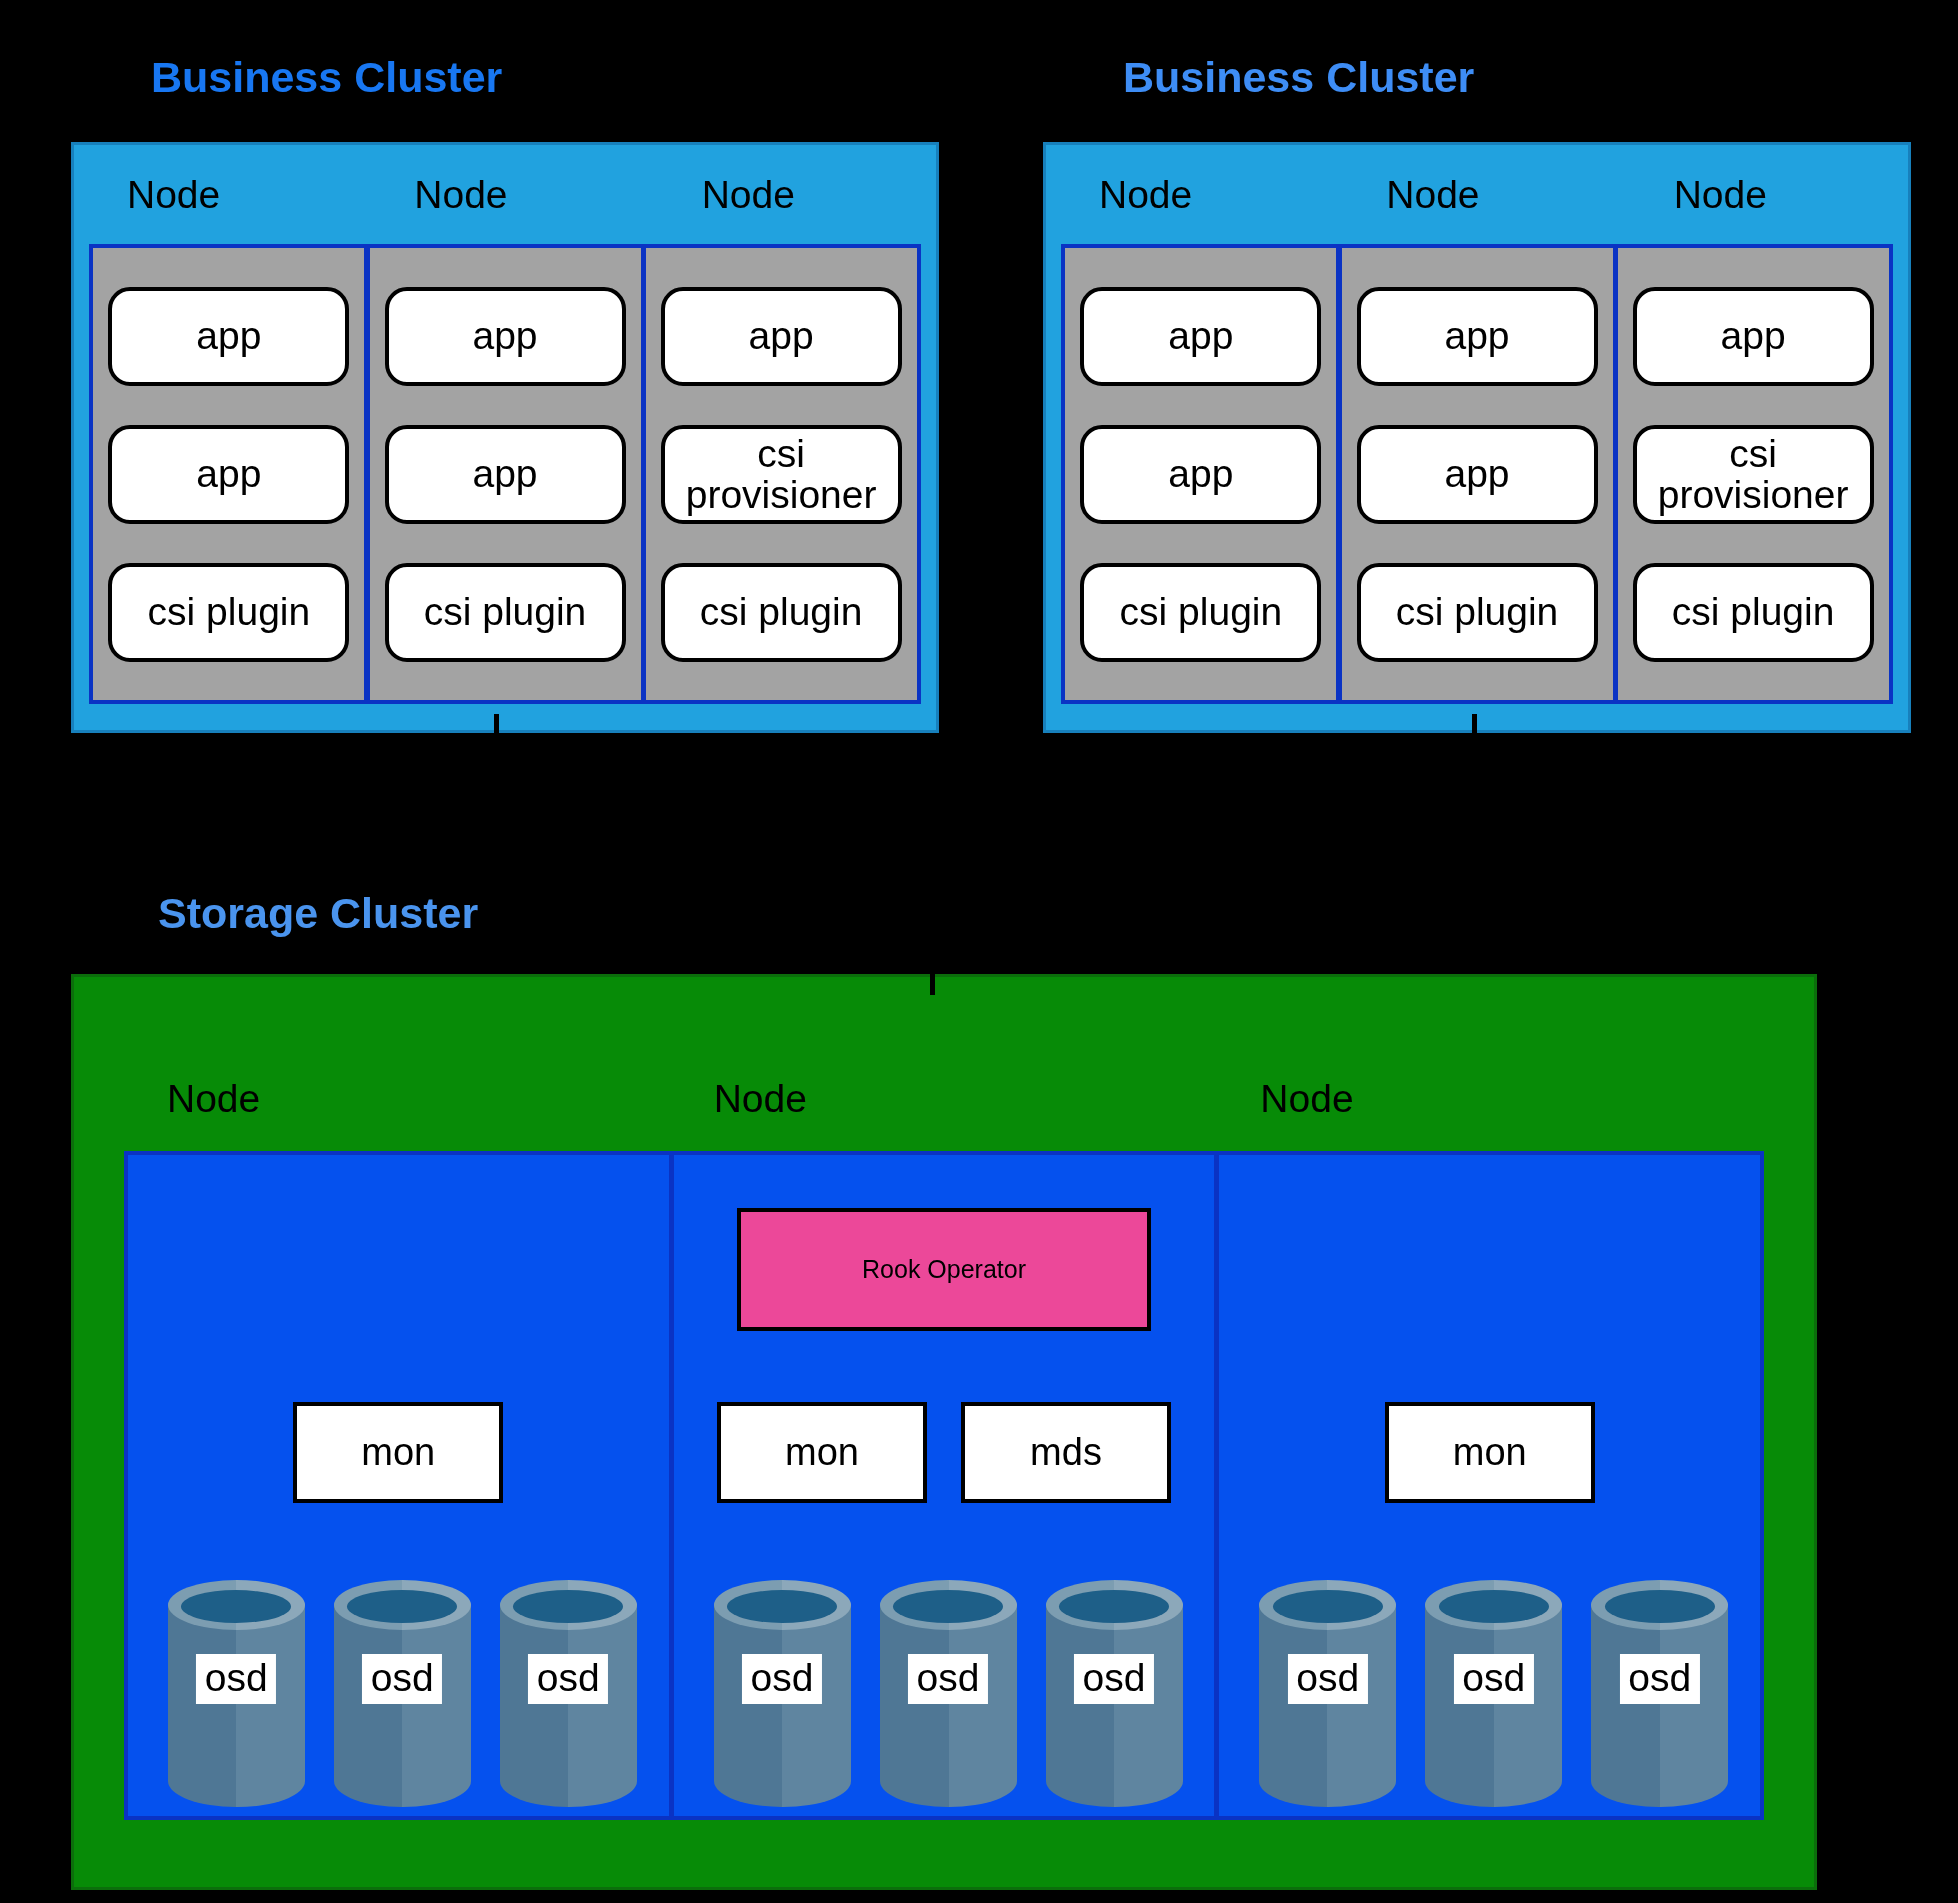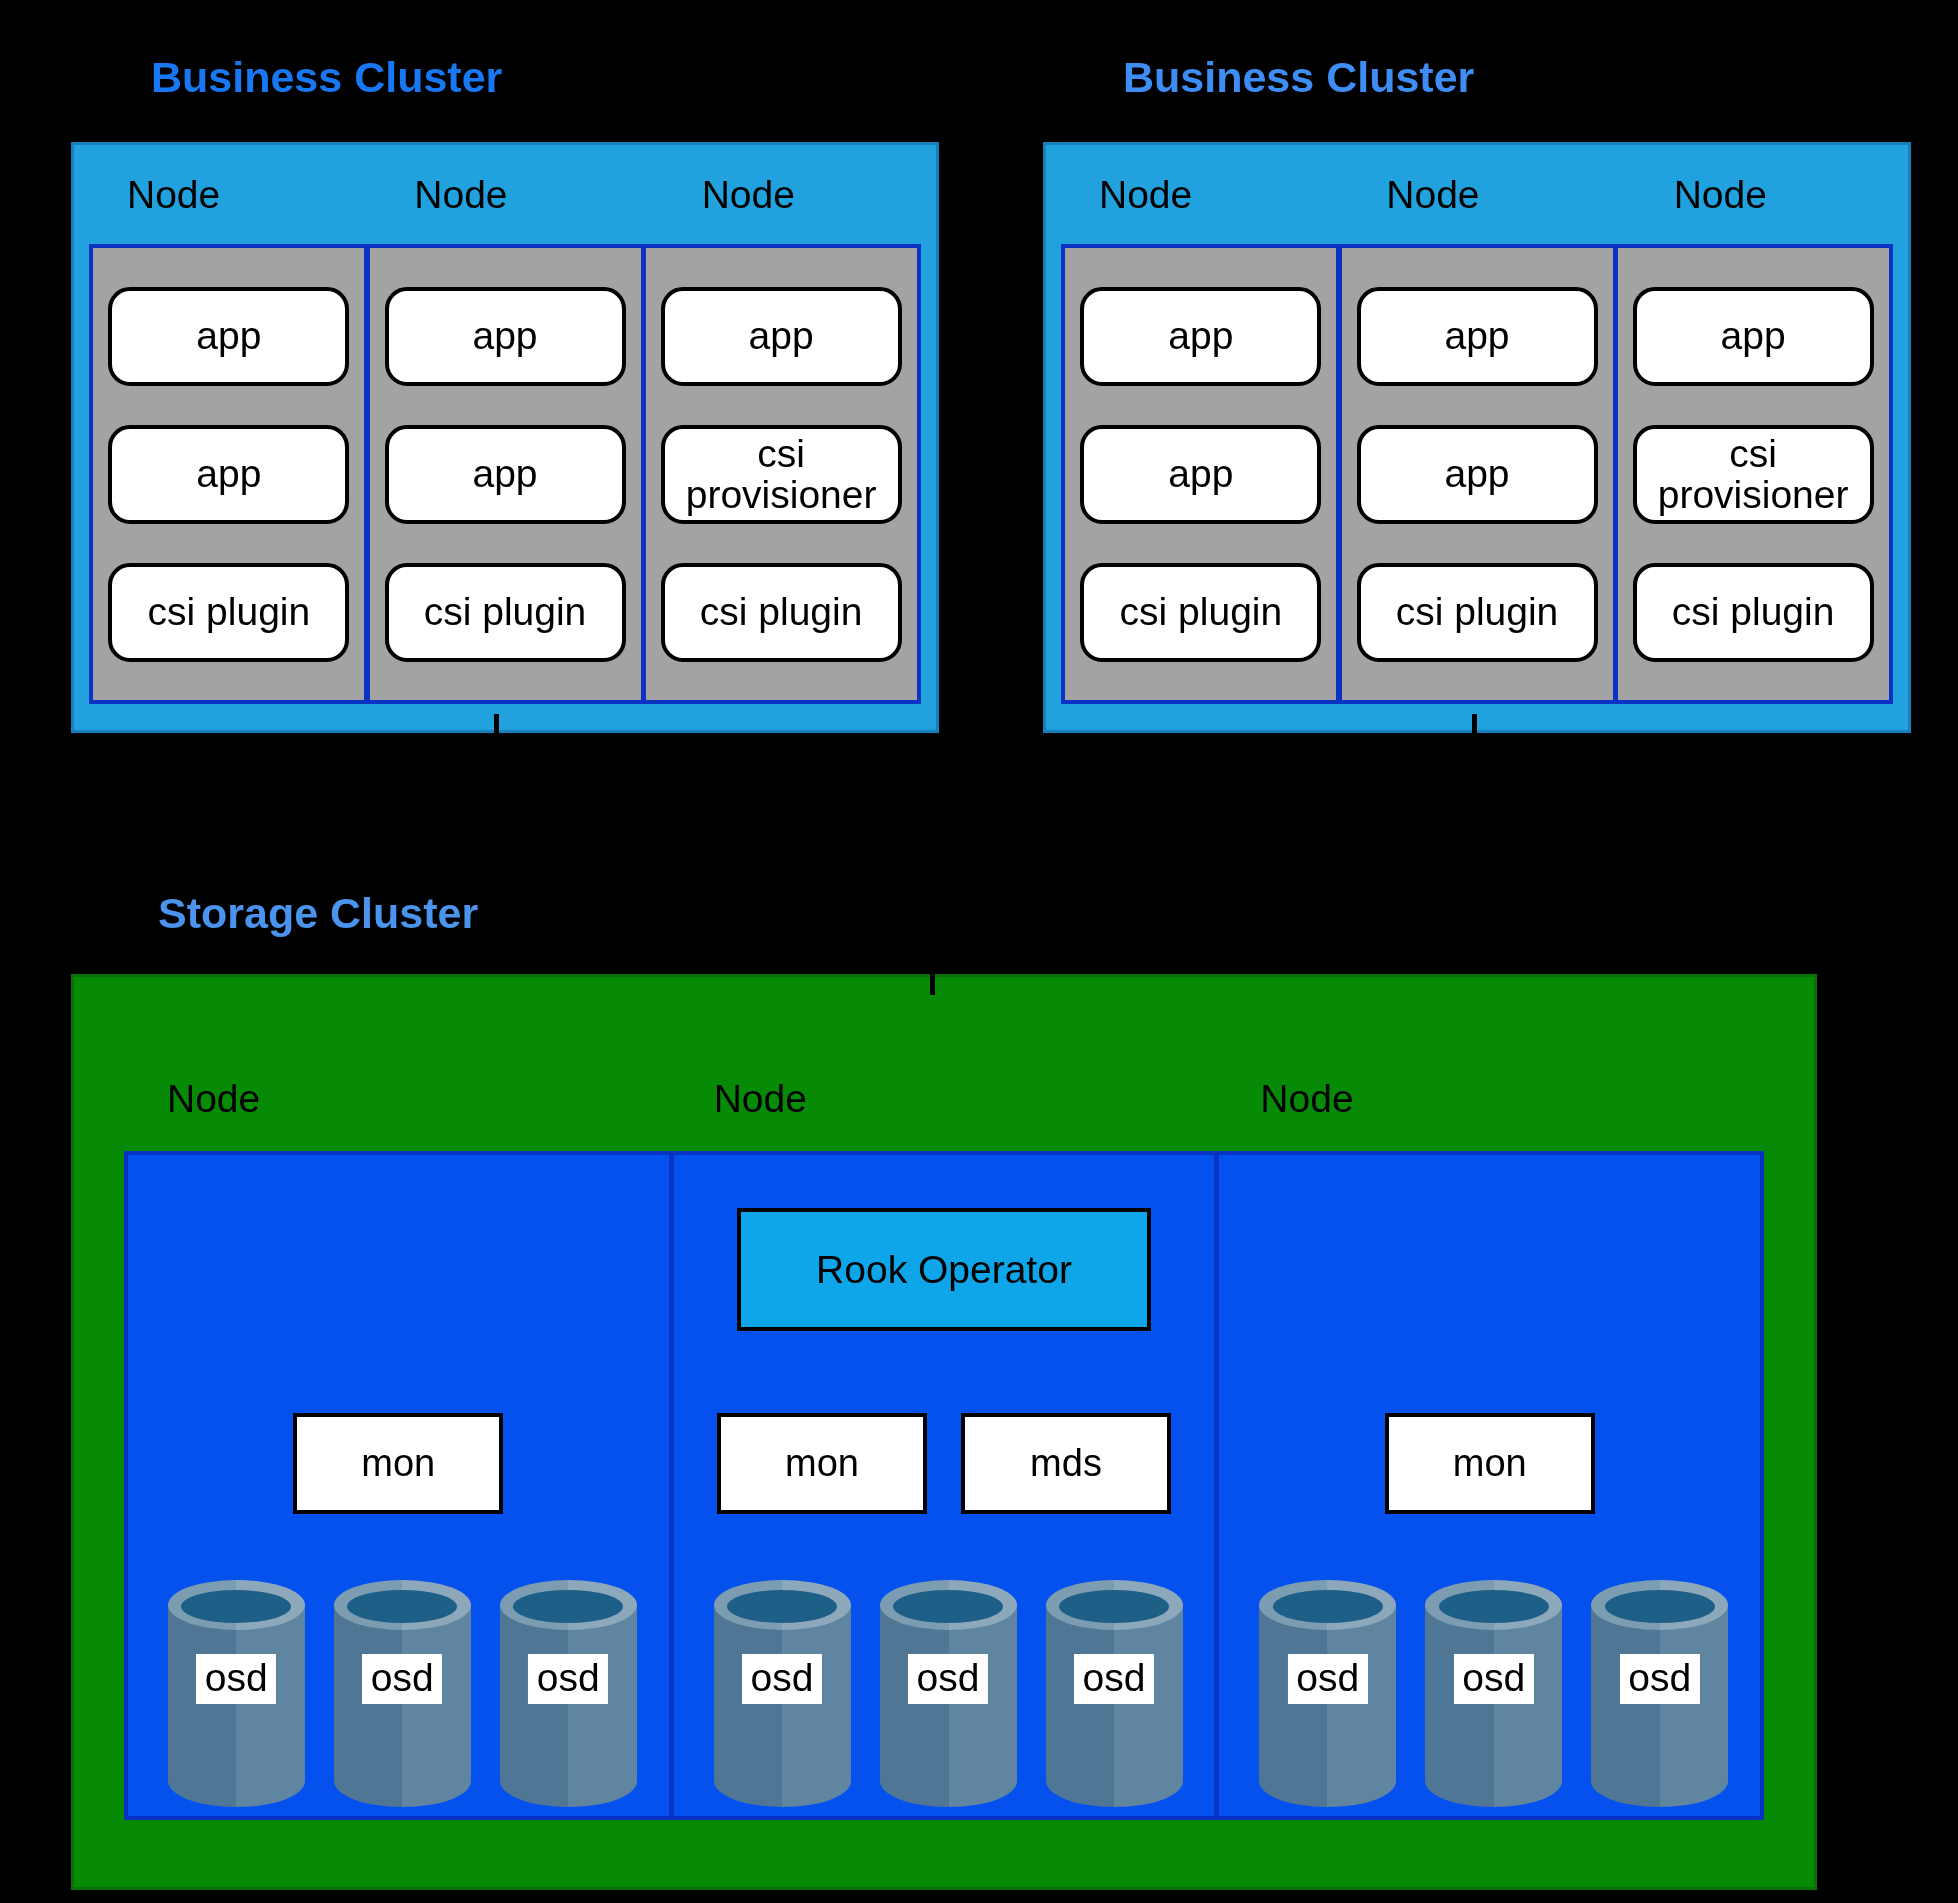--- a/index.html
+++ b/index.html
@@ -79,26 +79,26 @@
     position:absolute;left:50px;right:50px;top:174px;bottom:67px;
     background:#0A33C4;border:4.3px solid #0A33C4;
     display:flex;gap:5.1px;
   }
   .storage-col{
     flex:1;background:#0551EE;position:relative;
   }
   .operator-box{
     position:absolute;top:53px;left:50%;transform:translateX(-50%);
     width:414px;height:123px;
-    background:#0ea5e9;border:4.3px solid #000;
+    background:#ec4899;border:4.3px solid #000;
     display:flex;align-items:center;justify-content:center;
-    font-size:39px;color:#000;
+    font-size:25px;color:#000;
   }
   .svc-row{
-    position:absolute;top:258px;left:0;width:100%;
+    position:absolute;top:247px;left:0;width:100%;
     display:flex;justify-content:center;gap:34px;
   }
   .svc-box{
     width:210px;height:101px;
     background:#FFFFFF;border:4.3px solid #000;
     display:flex;align-items:center;justify-content:center;
     font-size:38px;color:#000;
   }
   .osd-row{
     position:absolute;top:425px;left:4px;width:100%;

